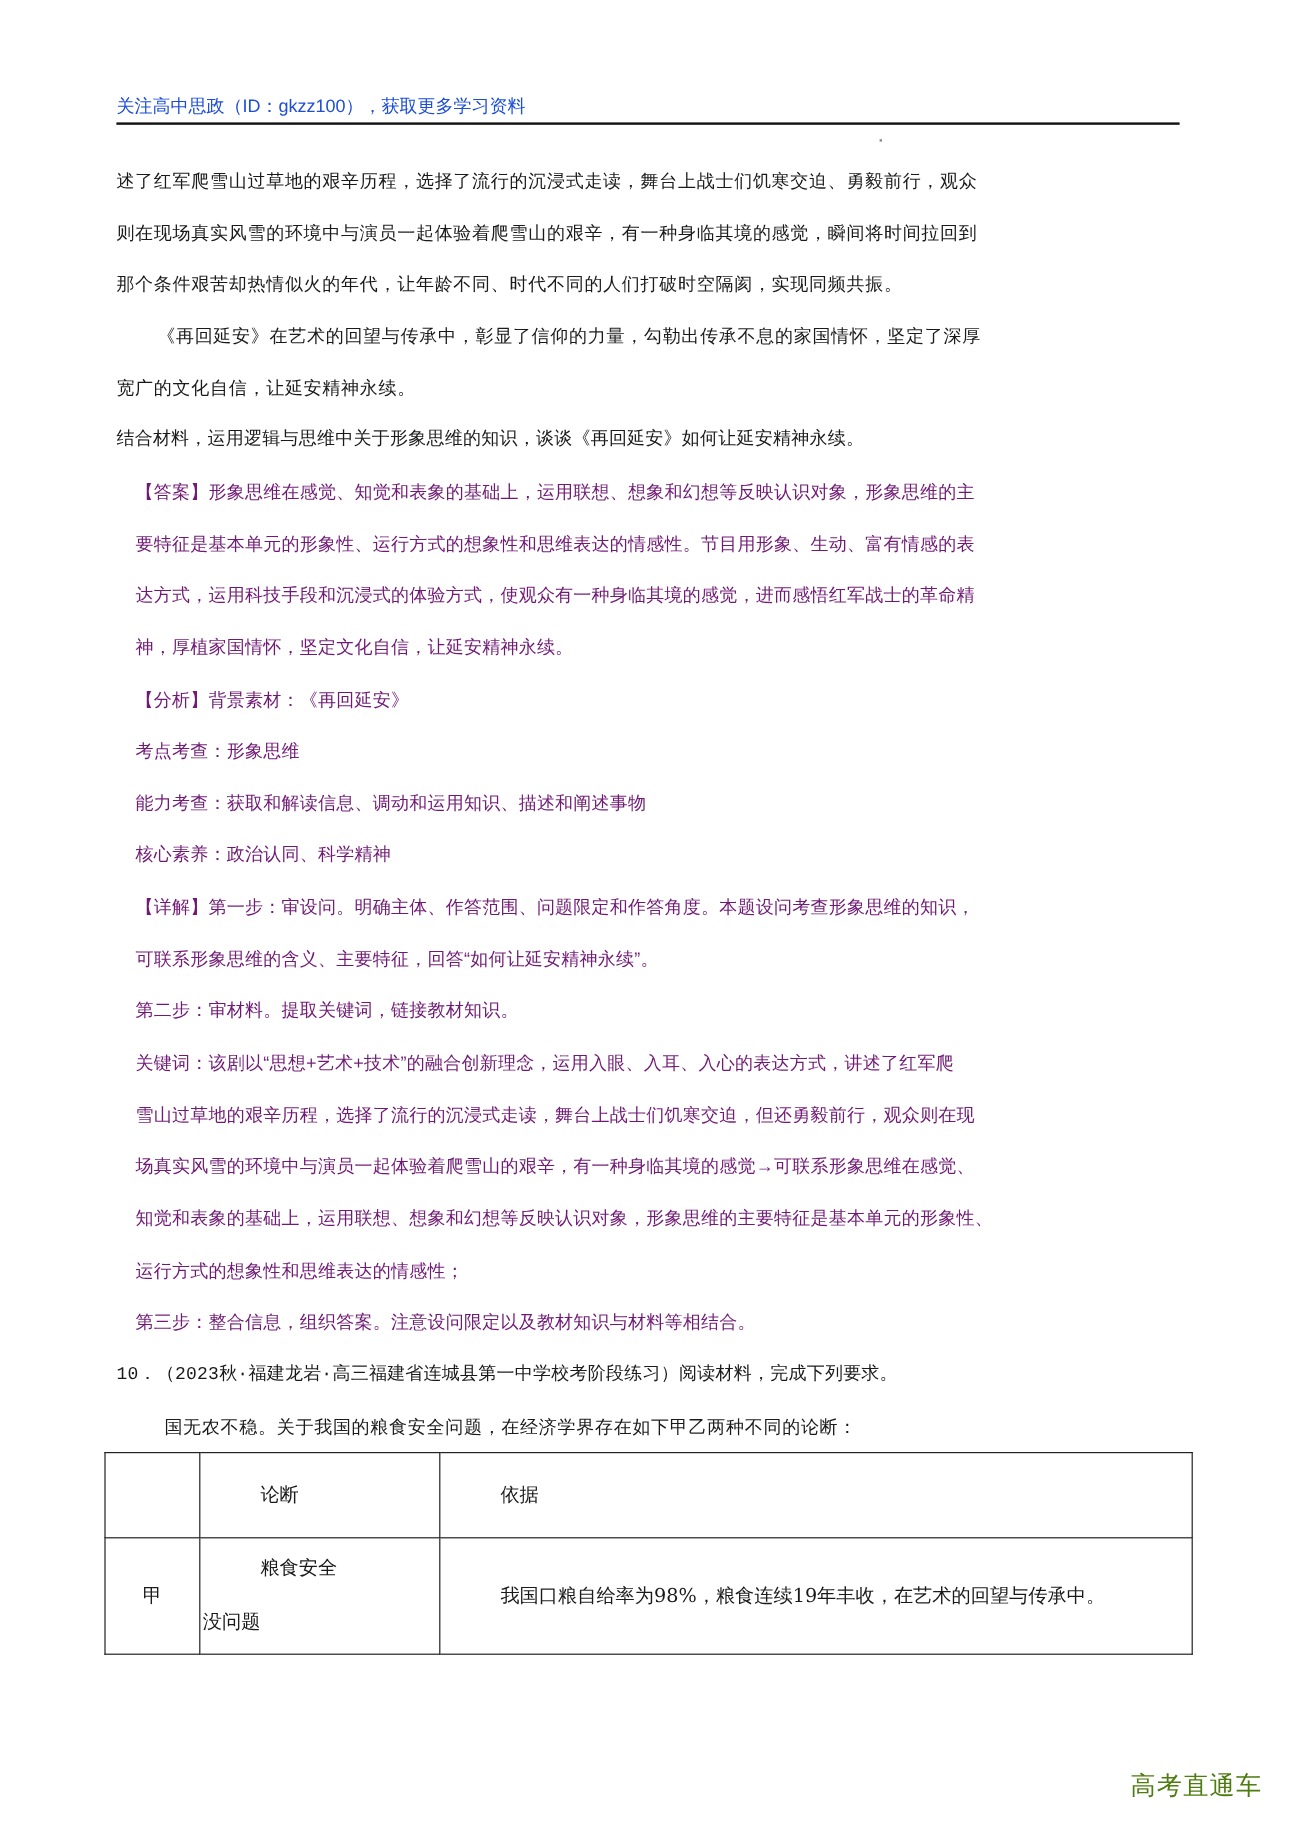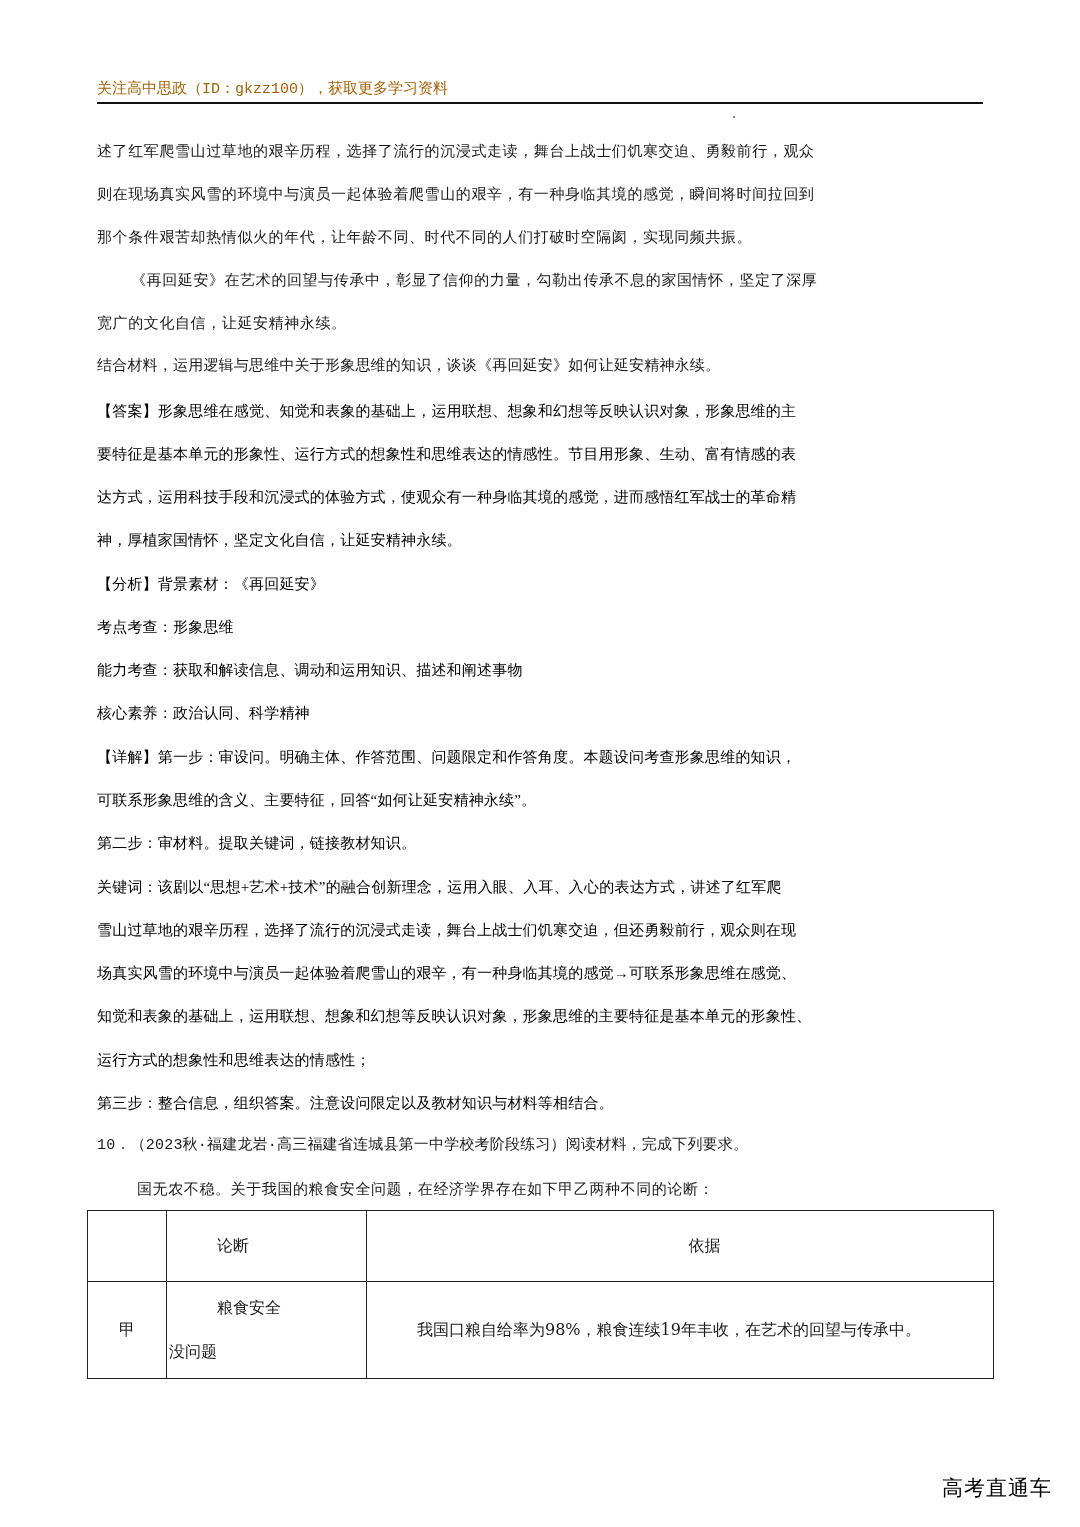--- a/index.html
+++ b/index.html
@@ -1,40 +1,40 @@
 <!DOCTYPE html>
 <html><head>
 <meta charset="utf-8">
 <style>
   html, body { margin: 0; padding: 0; background: #ffffff; }
   body { width: 1080px; height: 1527px; position: relative; overflow: hidden;
          font-family: "DejaVu Serif", "Liberation Serif", serif; color: #1a1a1a; }
   .header { position: absolute; left: 97px; top: 78px; width: 886px; height: 24px;
             border-bottom: 2px solid #111; }
-  .header-text { font-family: Liberation Mono, monospace; font-size: 15px;
-                 color: #a16207; line-height: 20px; }
+  .header-text { font-family: Liberation Sans, sans-serif; font-size: 15px;
+                 color: #1d4ed8; line-height: 20px; }
   .line { position: absolute; left: 97px; width: 886px; font-size: 15px; line-height: 24px;
           white-space: nowrap; letter-spacing: 0.6px; }
-  .red { color: #000000; font-family: Liberation Serif, serif; letter-spacing: 0.2px; }
+  .red { color: #701a75; font-family: Liberation Sans, sans-serif; letter-spacing: 0.2px; margin-left: 16px; }
   .black-sans { font-family: Liberation Mono, monospace; letter-spacing: 0.2px; }
   .indent { padding-left: 34px; }
   table.data { position: absolute; left: 87px; top: 1210px; width: 907px; border-collapse: collapse;
                font-size: 16px; }
   table.data td { border: 1.5px solid #222; vertical-align: middle; }
   .c1 { width: 76px; text-align: center; }
   .c2 { width: 148px; }
   .r1 { height: 71px; }
   .r2 { height: 97px; }
   .cell-h2 { padding-left: 50px; }
-  .cell-h3 { padding-left: 50px; text-align: center; }
+  .cell-h3 { padding-left: 50px; }
   .cell-b2 { padding: 0 0 0 2px; line-height: 44px; }
   .cell-b2 .l1 { padding-left: 48px; display: block; font-family: Liberation Serif, serif; }
   .cell-b3 { padding-left: 50px; }
   .watermark { position: absolute; left: 942px; top: 1474px; font-family: Liberation Mono, monospace;
-               font-size: 21px; color: #000000; letter-spacing: 1px; }
+               font-size: 21px; color: #4d7c0f; letter-spacing: 1px; }
   .dot { position: absolute; left: 733px; top: 116px; width: 2px; height: 2px; background: #888; }
 </style>
 </head>
 <body>
 
 <div class="header">
   <span class="header-text">关注高中思政（ID：gkzz100），获取更多学习资料</span>
 </div>
 <div class="dot"></div>
 

